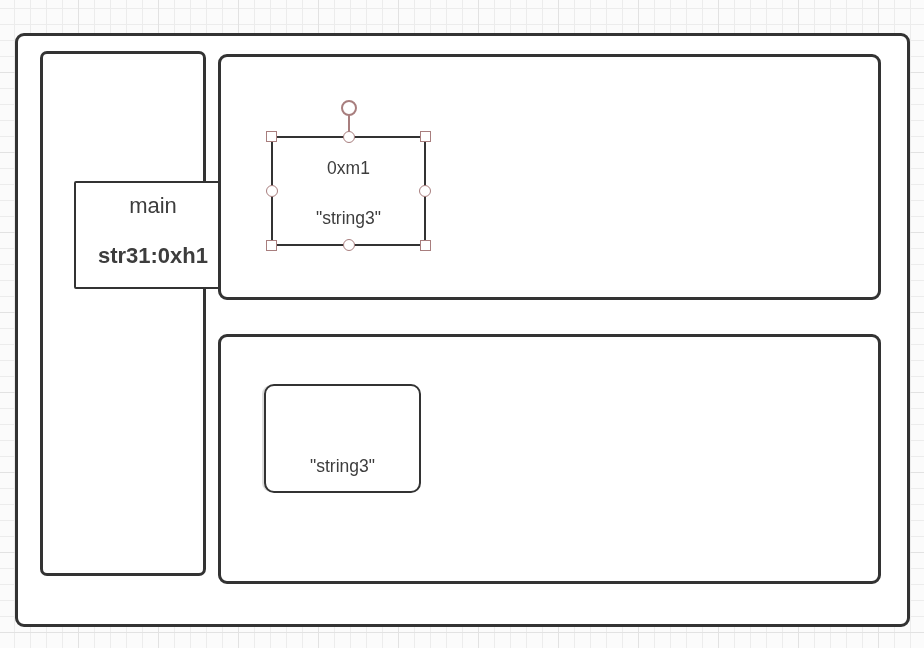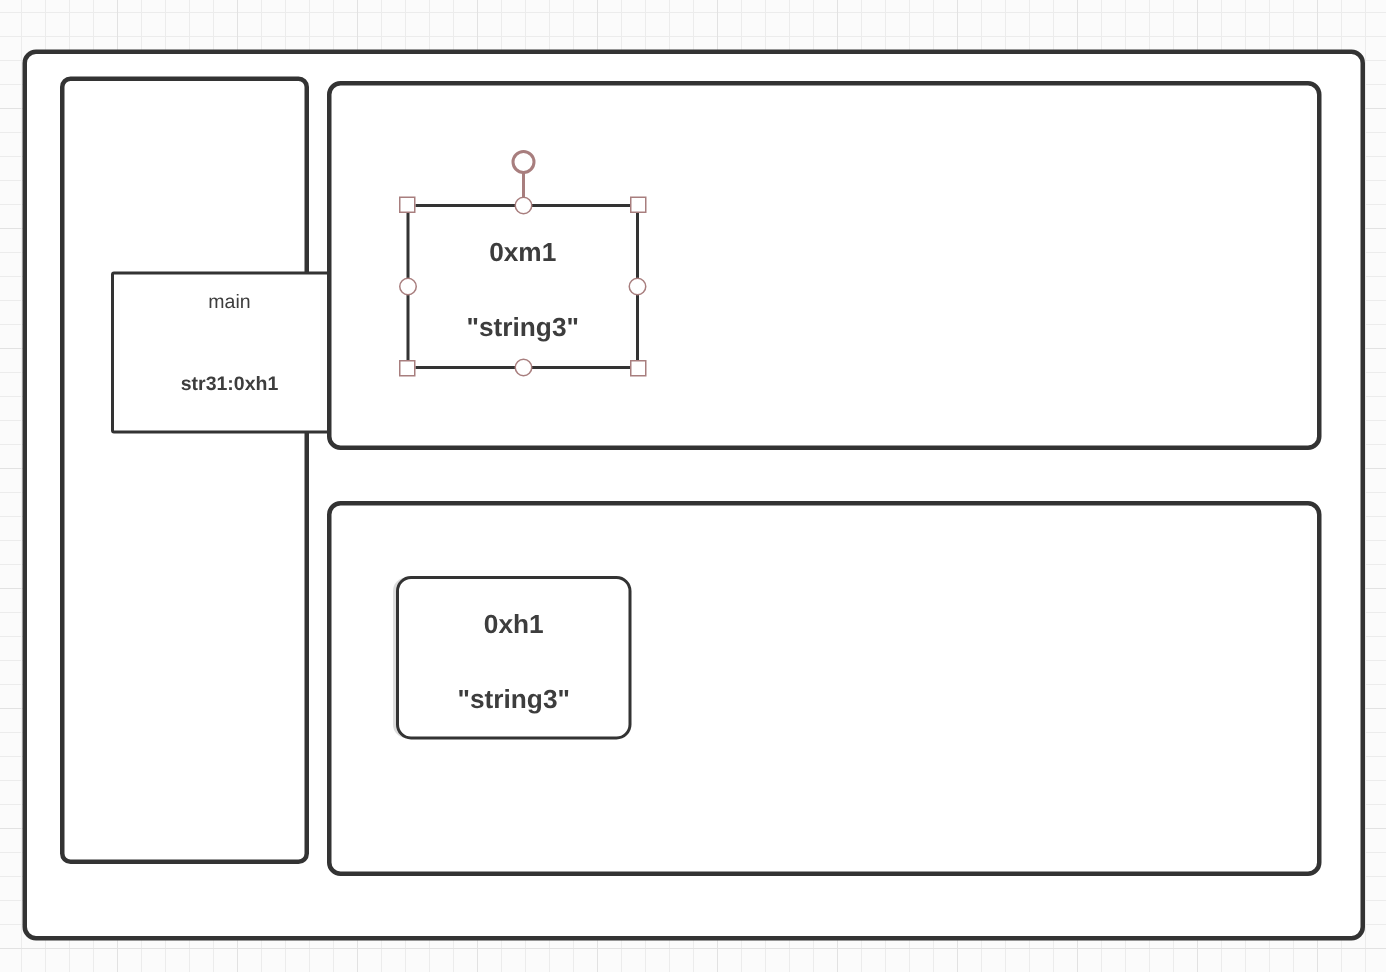--- a/index.html
+++ b/index.html
@@ -40,34 +40,33 @@
     left:15px;top:33px;width:895px;height:594px;
     border-radius:9px;
   }
   .left-panel{
     left:22px;top:15px;width:166px;height:525px;
     border-radius:7px;
   }
   .main-frame{
     left:31px;top:127px;width:158px;height:108px;
     border-width:2.5px;border-radius:2px;
-    text-align:center;font-size:13px;
+    text-align:center;font-size:22px;
   }
   .main-frame .frame-title{
     position:absolute;left:0;right:0;top:10px;
   }
   .main-frame .frame-fields{
     position:absolute;left:0;right:0;top:60px;
     line-height:26px;
     font-weight:bold;
   }
   .region{
     left:200px;width:663px;
     border-radius:9px;
-    font-weight:bold;
   }
   .region.upper{top:18px;height:246px;}
   .region.lower{top:298px;height:250px;}
   .node{
     position:absolute;
     background:var(--shape-fill);
     border:2.5px solid var(--stroke);
     text-align:center;font-size:17.5px;
   }
   .node .node-label{position:absolute;left:0;right:0;top:20px;}
@@ -141,19 +140,18 @@
         <span class="handle ci h-w"></span>
         <span class="handle ci h-e"></span>
         <span class="handle sq h-sw"></span>
         <span class="handle ci h-s"></span>
         <span class="handle sq h-se"></span>
       </div>
     </div>
 
     <div class="shape region lower">
       <div class="node node-0xh1">
-        <div class="node-label">0xh1</div>
         <div class="node-value">"string3"</div>
       </div>
     </div>
 
   </div>
 </div>
 
 </body></html>

